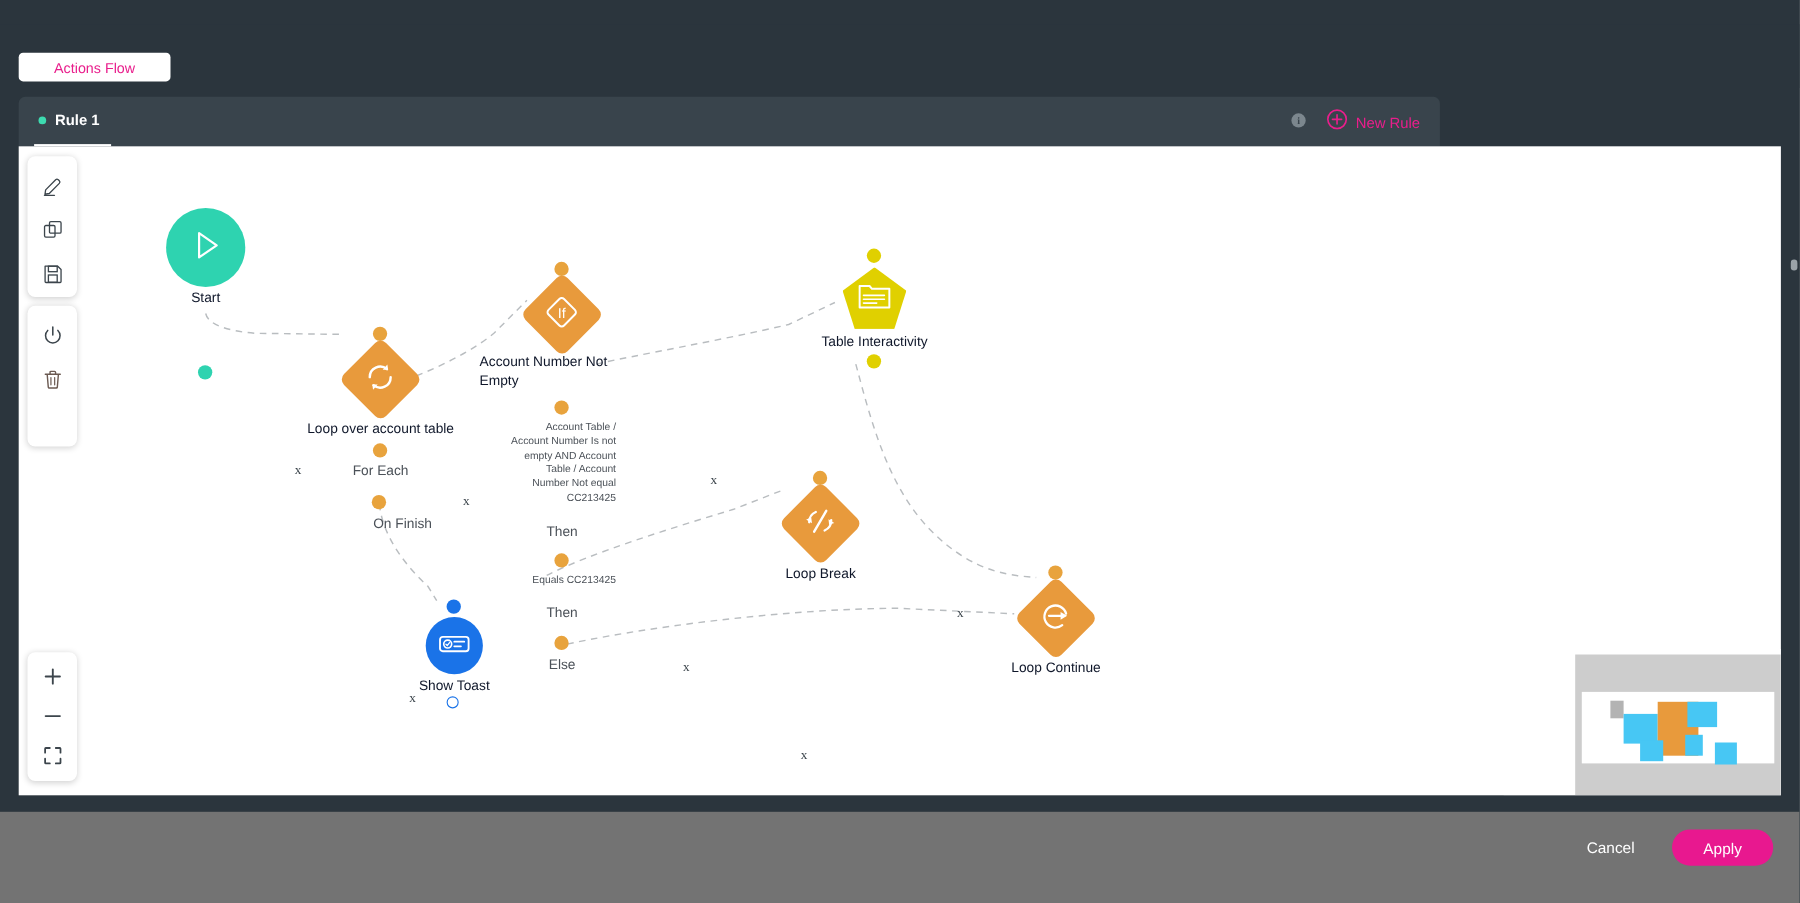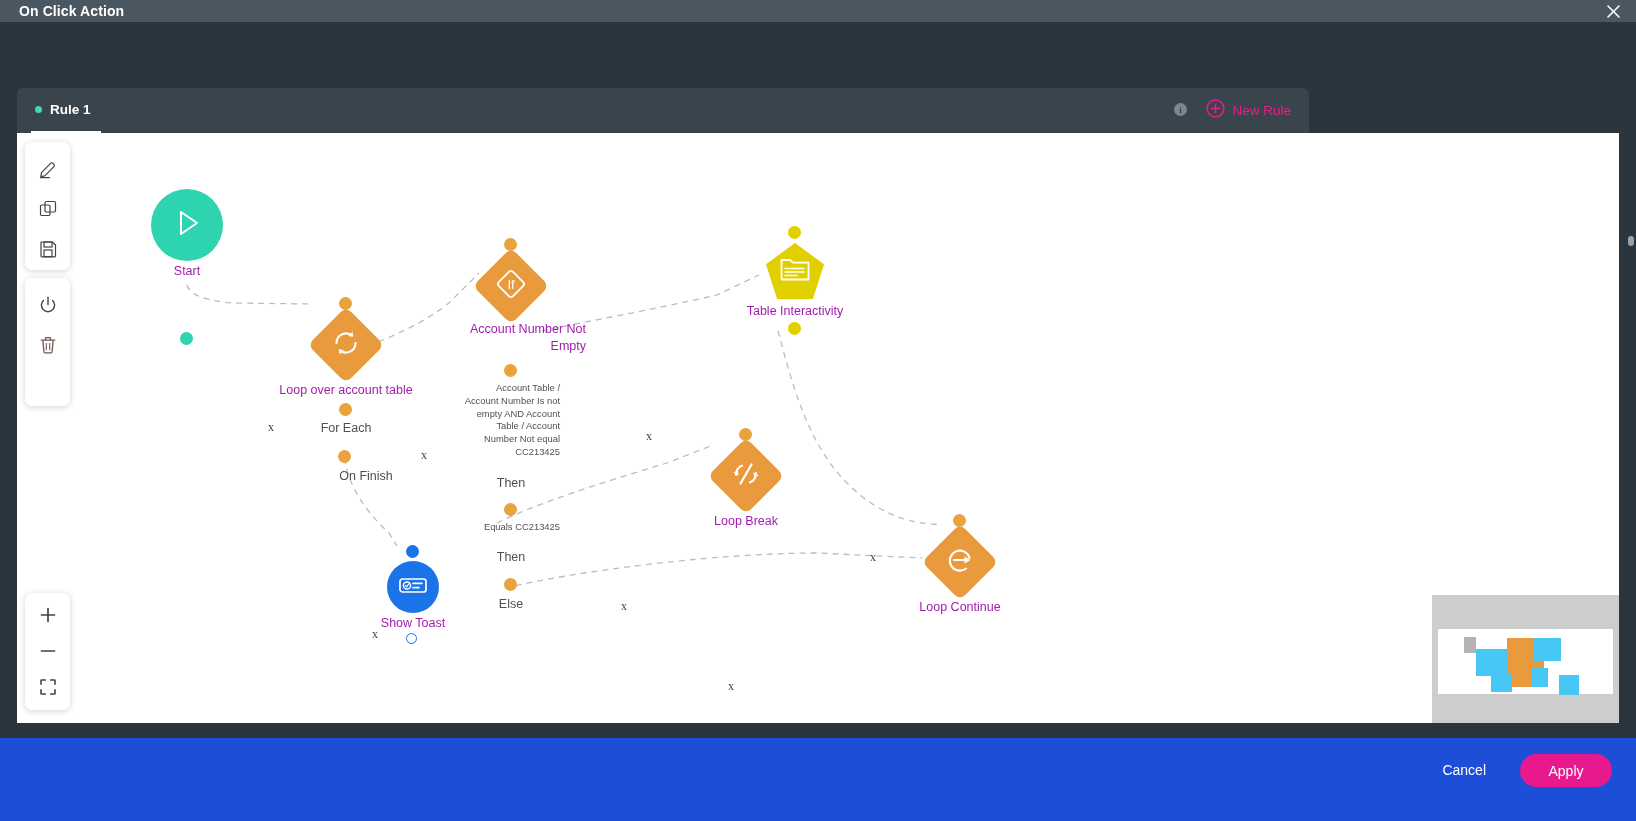--- a/index.html
+++ b/index.html
@@ -135,22 +135,22 @@
     width: 175px; height: 65px; background: #ffffff;
   }
   .mm-block { position: absolute; }
 
   
   .flow { position: absolute; left: 0; top: 0; width: 1602px; height: 590px; }
 
   .node { position: absolute; }
   .node-label {
     position: absolute; left: 50%; transform: translateX(-50%);
-    white-space: nowrap; color: #a21caf; font-size: 12.5px;
-    text-align: right; cursor: default;
+    white-space: nowrap; color: #0f172a; font-size: 12.5px;
+    text-align: left; cursor: default;
   }
   .node-label.wrap { white-space: normal; width: 150px; line-height: 17px; }
   .port-label {
     position: absolute; left: 50%; transform: translateX(-50%);
     white-space: nowrap; color: #4b5158; font-size: 12.5px; text-align: center;
   }
   .cond-text {
     position: absolute; left: 50%; transform: translateX(-50%);
     width: 98px; color: #4b5158; font-size: 9.4px; line-height: 12.8px;
     text-align: right;
@@ -190,21 +190,21 @@
 
   .edge-x {
     position: absolute; color: #3c454c; font-size: 12px;
     font-family: "Liberation Serif", serif;
     cursor: pointer;
   }
 
   
   .footer {
     position: absolute; left: 0; bottom: 0; width: 1636px; height: 83px;
-    background: #1d4ed8;
+    background: #737373;
     margin-top: 38px;
   }
   .btn-cancel {
     position: absolute; right: 150px; top: 24px;
     color: #ffffff; font-size: 14px; cursor: pointer;
     background: none; border: none; font-family: inherit;
   }
   .btn-apply {
     position: absolute; right: 24px; top: 16px;
     width: 92px; height: 33px; border-radius: 17px;
@@ -216,29 +216,26 @@
   .scroll-hint {
     position: absolute; right: 2px; top: 236px;
     width: 6px; height: 10px; background: #9aa2a8; border-radius: 3px;
   }
 </style>
 </head>
 <body>
 
 <div id="app">
 
-  <div class="titlebar">
-    <div class="title">On Click Action</div>
-    <div class="close-btn">
-      <svg width="15" height="15" viewBox="0 0 15 15">
-        <path d="M2 2 L13 13 M13 2 L2 13" stroke="#ffffff" stroke-width="1.6" fill="none" stroke-linecap="round"></path>
-      </svg>
+
+  <div class="flowtab-row">
+    <div class="flowtab">
+      <span>Actions Flow</span>
     </div>
   </div>
-
 
   <div class="rulebar">
     <div class="rule-tab">
       <span class="rule-dot"></span>
       <span class="rule-label">Rule 1</span>
     </div>
     <div class="info-icon">
       <span>i</span>
     </div>
     <div class="new-rule">

